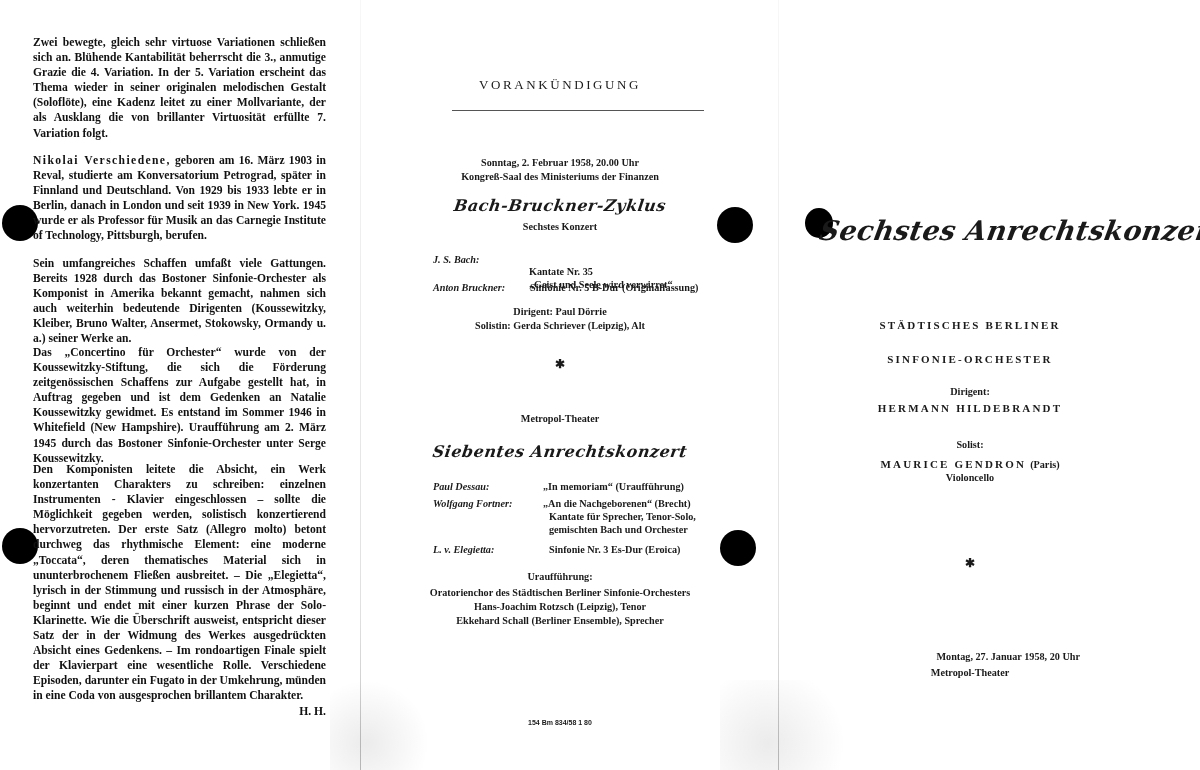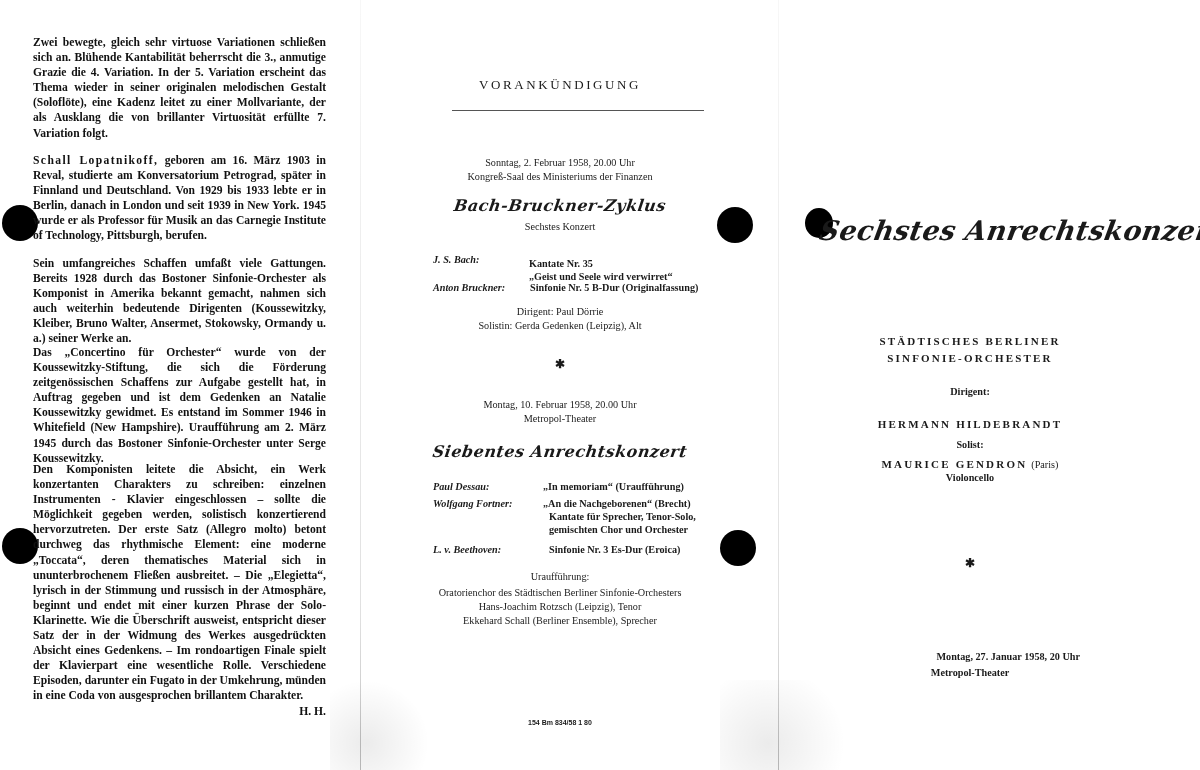--- a/index.html
+++ b/index.html
@@ -36,60 +36,60 @@
 
   
   .center { position: absolute; left: 0; width: 400px; text-align: center; }
   .announce-title {
     top: 77px; font-size: 13px; font-weight: normal; letter-spacing: 2.6px;
   }
   .rule {
     position: absolute; left: 452px; width: 252px; top: 110px; height: 1px;
     background: #555;
   }
-  .small { font-size: 10.2px; line-height: 14px; font-weight: normal; }
+  .small { font-size: 10.2px; line-height: 14px; font-weight: bold; }
   .script {
     font-family: "DejaVu Serif", serif; font-style: italic; font-weight: bold;
     font-size: 16px; letter-spacing: 0.5px; transform: skewX(-8deg);
   }
   .prog-row { position: absolute; font-size: 10.2px; line-height: 13px; font-weight: bold; }
   .composer { font-style: italic; }
   .asterisk { font-size: 12px; font-weight: bold; }
   .printcode { font-family: "Liberation Sans", sans-serif; font-size: 7px; font-weight: bold; }
 
   
   .rtitle {
     position: absolute; top: 215px; left: 820px; width: 320px;
     font-family: "DejaVu Serif", serif; font-style: italic; font-weight: bold;
     font-size: 27px; letter-spacing: 0.4px; transform: skewX(-10deg);
     white-space: nowrap;
   }
   .rc { position: absolute; left: 860px; width: 220px; text-align: center; font-weight: bold; }
-  .caps { font-size: 11px; letter-spacing: 2.2px; line-height: 17px; margin-top: 16px; }
+  .caps { font-size: 11px; letter-spacing: 2.2px; line-height: 17px; }
 </style>
 </head>
 <body>
 
 <div class="fold" style="left:360px;"></div>
 <div class="fold" style="left:778px;"></div>
 <div class="speckle" style="left:720px;width:160px;"></div>
 <div class="speckle" style="left:330px;width:120px;"></div>
 
 <div class="hole" style="left:2px;top:205px;"></div>
 <div class="hole" style="left:2px;top:528px;"></div>
 <div class="hole" style="left:717px;top:207px;"></div>
 <div class="hole" style="left:720px;top:530px;"></div>
 <div class="hole" style="left:805px;top:208px;width:28px;height:30px;"></div>
 
 <section id="page-left" class="page">
   <div class="prose" style="top:35px;">
     <p>Zwei bewegte, gleich sehr virtuose Variationen schließen sich an. Blühende Kantabilität beherrscht die 3., anmutige Grazie die 4. Variation. In der 5. Variation erscheint das Thema wieder in seiner originalen melodischen Gestalt (Soloflöte), eine Kadenz leitet zu einer Mollvariante, der als Ausklang die von brillanter Virtuosität erfüllte 7. Variation folgt.</p>
   </div>
   <div class="prose" style="top:153px;">
-    <p><span class="spaced">Schall Lopatnikoff,</span> <span>geboren am 16. März 1903 in Reval, studierte am Konversatorium Petrograd, später in Finnland und Deutschland. Von 1929 bis 1933 lebte er in Berlin, danach in London und seit 1939 in New York. 1945 wurde er als Professor für Musik an das Carnegie Institute of Technology, Pittsburgh, berufen.</span></p>
+    <p><span class="spaced">Nikolai Verschiedene,</span> <span>geboren am 16. März 1903 in Reval, studierte am Konversatorium Petrograd, später in Finnland und Deutschland. Von 1929 bis 1933 lebte er in Berlin, danach in London und seit 1939 in New York. 1945 wurde er als Professor für Musik an das Carnegie Institute of Technology, Pittsburgh, berufen.</span></p>
   </div>
   <div class="prose" style="top:256px;">
     <p>Sein umfangreiches Schaffen umfaßt viele Gattungen. Bereits 1928 durch das Bostoner Sinfonie-Orchester als Komponist in Amerika bekannt gemacht, nahmen sich auch weiterhin bedeutende Dirigenten (Koussewitzky, Kleiber, Bruno Walter, Ansermet, Stokowsky, Ormandy u. a.) seiner Werke an.</p>
   </div>
   <div class="prose" style="top:345px;">
     <p>Das „Concertino für Orchester“ wurde von der Koussewitzky-Stiftung, die sich die Förderung zeitgenössischen Schaffens zur Aufgabe gestellt hat, in Auftrag gegeben und ist dem Gedenken an Natalie Koussewitzky gewidmet. Es entstand im Sommer 1946 in Whitefield (New Hampshire). Uraufführung am 2. März 1945 durch das Bostoner Sinfonie-Orchester unter Serge Koussewitzky.</p>
   </div>
   <div class="prose" style="top:462px;">
     <p><span>Den Komponisten leitete die Absicht, ein Werk konzertanten Charakters zu schreiben: einzelnen Instrumenten - Klavier eingeschlossen – sollte die Möglichkeit gegeben werden, solistisch konzertierend hervorzutreten. Der erste Satz (Allegro molto) betont durchweg das rhythmische Element: eine moderne „Toccata“, deren thematisches Material sich in ununterbrochenem Fließen ausbreitet. – Die „Elegietta“, lyrisch in der Stimmung und russisch in der Atmosphäre, beginnt und endet mit einer kurzen Phrase der Solo-Klarinette. Wie die Überschrift ausweist, entspricht dieser Satz der in der Widmung des Werkes ausgedrückten Absicht eines Gedenkens. – Im rondoartigen Finale spielt der Klavierpart eine wesentliche Rolle. Verschiedene Episoden, darunter ein Fugato in der Umkehrung, münden in eine Coda von ausgesprochen brillantem Charakter.</span> <span class="sig">H. H.</span></p>
   </div>
@@ -99,73 +99,72 @@
   <div class="center announce-title">VORANKÜNDIGUNG</div>
 
   <div class="center small" style="top:156px;">Sonntag, 2. Februar 1958, 20.00 Uhr</div>
   <div class="center small" style="top:170px;">Kongreß-Saal des Ministeriums der Finanzen</div>
   <div class="center script" style="top:196px;">Bach-Bruckner-Zyklus</div>
   <div class="center small" style="top:220px;">Sechstes Konzert</div>
 
   <div class="prog-row" style="top:253px;left:73px;">
     <span class="composer">J. S. Bach:</span>
   </div>
-  <div class="prog-row" style="top:257px;left:169px;">
+  <div class="prog-row" style="top:265px;left:169px;">
     <div>Kantate Nr. 35</div>
     <div>„Geist und Seele wird verwirret“</div>
   </div>
   <div class="prog-row" style="top:281px;left:73px;">
     <span class="composer">Anton Bruckner:</span>
   </div>
   <div class="prog-row" style="top:281px;left:170px;">
     <div>Sinfonie Nr. 5 B-Dur (Originalfassung)</div>
   </div>
 
   <div class="center small" style="top:305px;">Dirigent: Paul Dörrie</div>
-  <div class="center small" style="top:319px;">Solistin: Gerda Gedenken (Leipzig), Alt</div>
+  <div class="center small" style="top:319px;">Solistin: Gerda Schriever (Leipzig), Alt</div>
 
   <div class="center asterisk" style="top:357px;">✱</div>
 
-  <div class="center small" style="top:398px;">Montag, 10. Februar 1958, 20.00 Uhr</div>
   <div class="center small" style="top:412px;">Metropol-Theater</div>
   <div class="center script" style="top:442px;">Siebentes Anrechtskonzert</div>
 
   <div class="prog-row" style="top:480px;left:73px;">
     <span class="composer">Paul Dessau:</span>
   </div>
   <div class="prog-row" style="top:480px;left:183px;">
     <div>„In memoriam“ (Uraufführung)</div>
   </div>
   <div class="prog-row" style="top:497px;left:73px;">
     <span class="composer">Wolfgang Fortner:</span>
   </div>
   <div class="prog-row" style="top:497px;left:183px;">
     <div>„An die Nachgeborenen“ (Brecht)</div>
     <div style="padding-left:6px;">Kantate für Sprecher, Tenor-Solo,</div>
-    <div style="padding-left:6px;">gemischten Chor und Orchester</div>
+    <div style="padding-left:6px;">gemischten Bach und Orchester</div>
   </div>
   <div class="prog-row" style="top:543px;left:73px;">
-    <span class="composer">L. v. Beethoven:</span>
+    <span class="composer">L. v. Elegietta:</span>
   </div>
   <div class="prog-row" style="top:543px;left:189px;">
     <div>Sinfonie Nr. 3 Es-Dur (Eroica)</div>
   </div>
 
   <div class="center small" style="top:570px;">Uraufführung:</div>
   <div class="center small" style="top:586px;">Oratorienchor des Städtischen Berliner Sinfonie-Orchesters</div>
   <div class="center small" style="top:600px;">Hans-Joachim Rotzsch (Leipzig), Tenor</div>
   <div class="center small" style="top:614px;">Ekkehard Schall (Berliner Ensemble), Sprecher</div>
 
   <div class="center printcode" style="top:719px;">154 Bm 834/58 1 80</div>
 </section>
 <div class="rule"></div>
 
 <div class="rtitle">Sechstes Anrechtskonzert</div>
 <div class="rc caps" style="top:317px;">STÄDTISCHES BERLINER</div>
-<div class="rc caps" style="top:334px;">SINFONIE-ORCHESTER</div>
+<div class="rc caps" style="top:351px;">SINFONIE-ORCHESTER</div>
 <div class="rc small" style="top:385px;">Dirigent:</div>
 <div class="rc caps" style="top:400px;">HERMANN HILDEBRANDT</div>
 <div class="rc small" style="top:438px;">Solist:</div>
 <div class="rc" style="top:454px;">
   <span class="caps">MAURICE GENDRON</span>
   <span class="small">(Paris)</span>
 </div>
 <div class="rc small" style="top:471px;">Violoncello</div>
 <div class="rc asterisk" style="top:556px;">✱</div>
 <div class="rc small" style="top:650px;text-align:right;">Montag, 27. Januar 1958, 20 Uhr</div>

